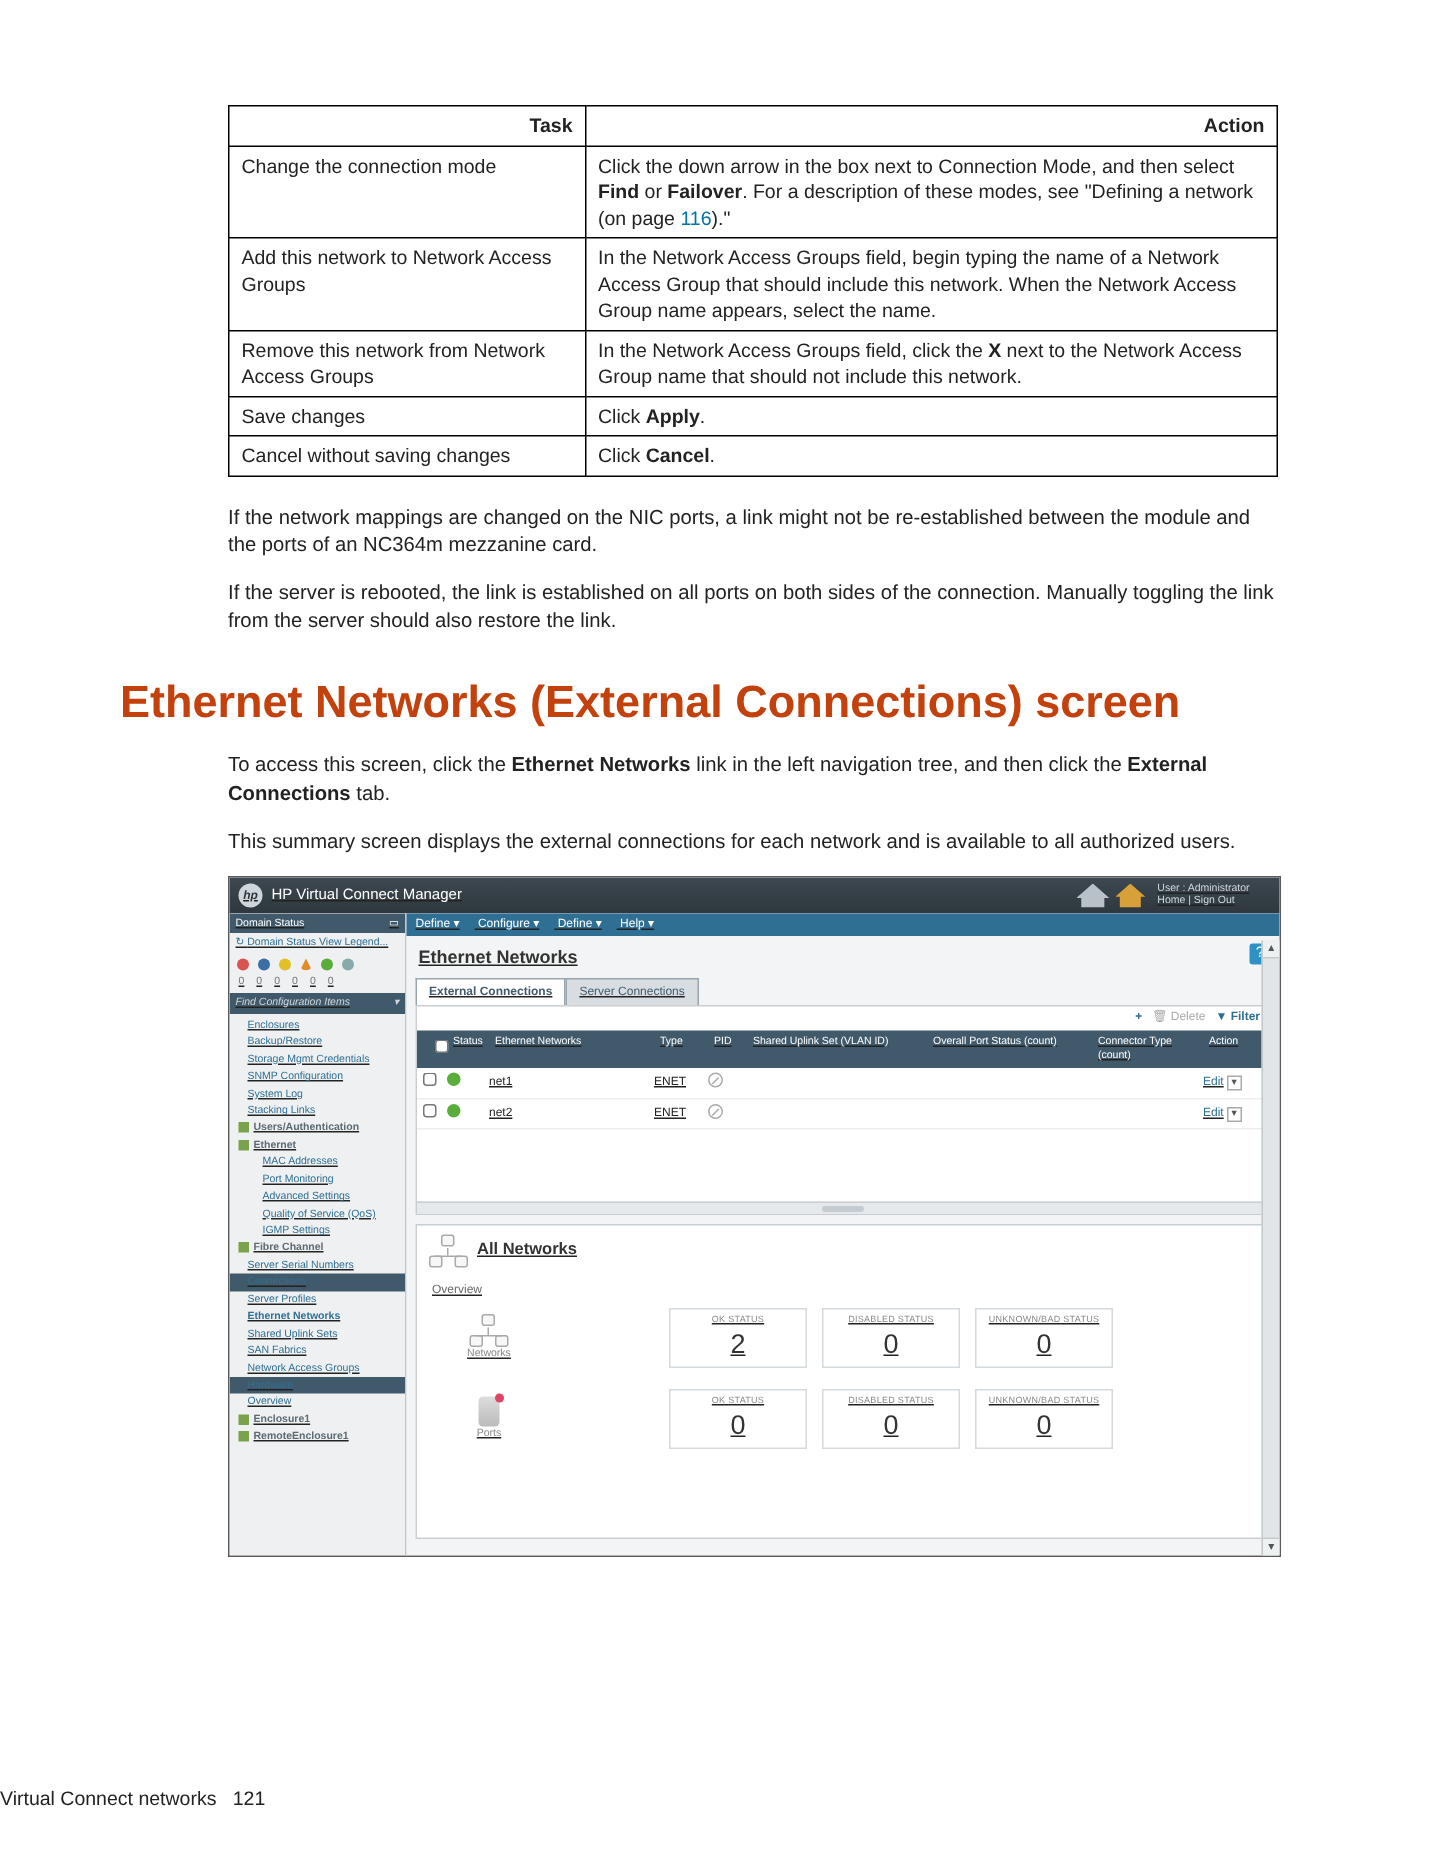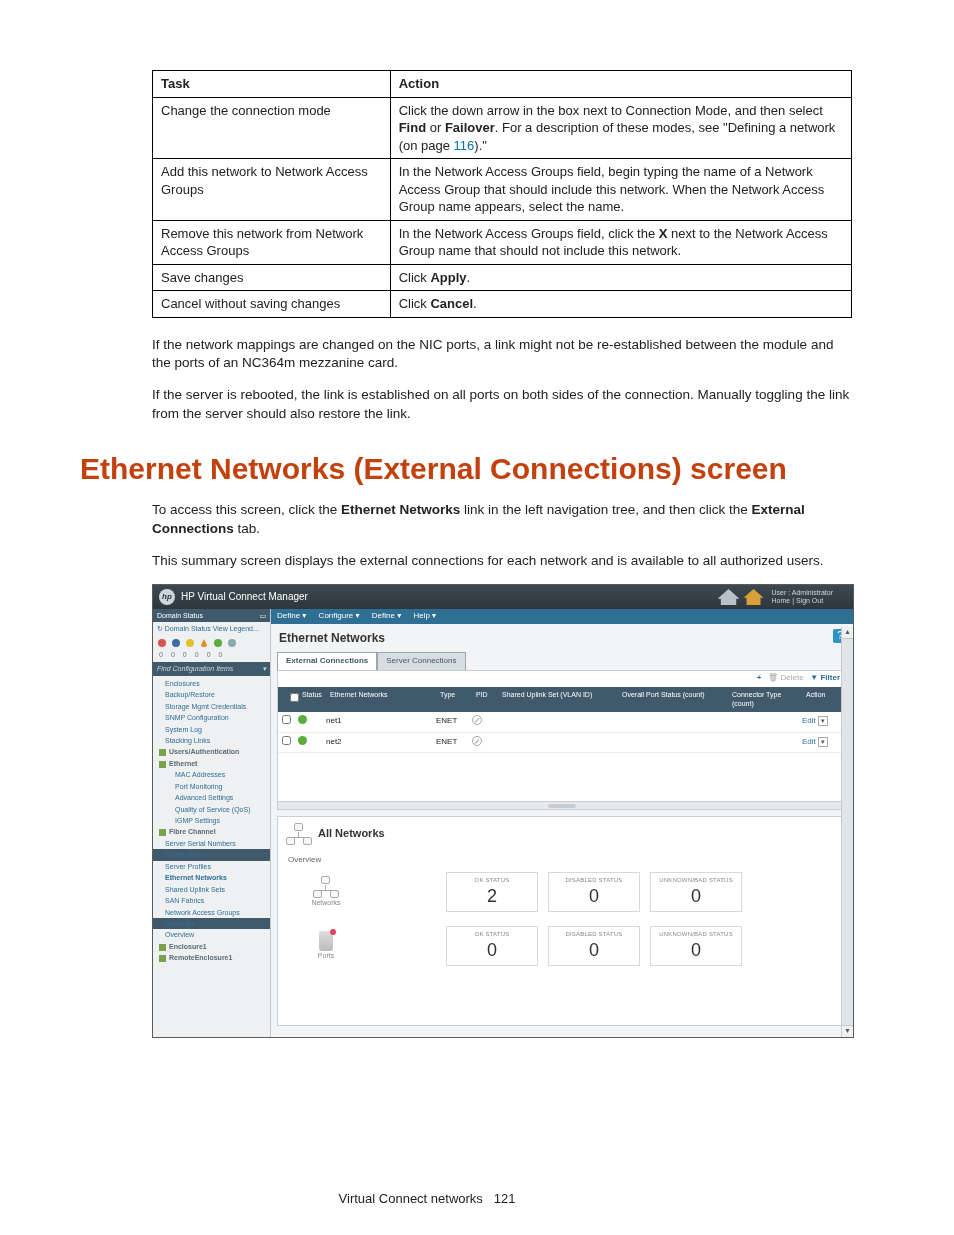--- a/index.html
+++ b/index.html
@@ -17,51 +17,52 @@
     margin-left: 72px;
     margin-bottom: 18px;
   }
   table.doc-table th, table.doc-table td {
     border: 1px solid #000;
     padding: 4px 8px;
     text-align: left;
     vertical-align: top;
     font-size: 13px;
   }
-  table.doc-table th { font-weight: bold; }
+  table.doc-table th { font-weight: bold; text-align: right; }
   .col-task { width: 34%; }
   p.body {
     margin: 0 0 14px 72px;
     width: 702px;
   }
   h2.section {
     font-size: 30px;
     font-weight: bold;
     color: #c2410c;
     margin: 26px 0 12px 0;
   }
   a.pagelink { color: #0073a8; text-decoration: none; }
   .footer {
     position: absolute;
     top: 1190px; left: 0; width: 954px;
-    text-align: center;
+    text-align: left;
     padding-right: 100px;
     font-size: 13px;
     box-sizing: border-box;
   }
   
   .shot {
     margin: 14px 0 0 72px;
     width: 700px;
     border: 1px solid #5a5a5a;
     font-family: Arial, sans-serif;
     background: #e8e8e8;
     position: relative;
     height: 452px;
     overflow: hidden;
+    text-decoration: underline;
   }
   .shot * { box-sizing: border-box; }
   .titlebar {
     background: linear-gradient(#3d4850,#2e373e);
     height: 24px;
     color: #fff;
     display: flex;
     align-items: center;
     font-size: 10px;
   }

